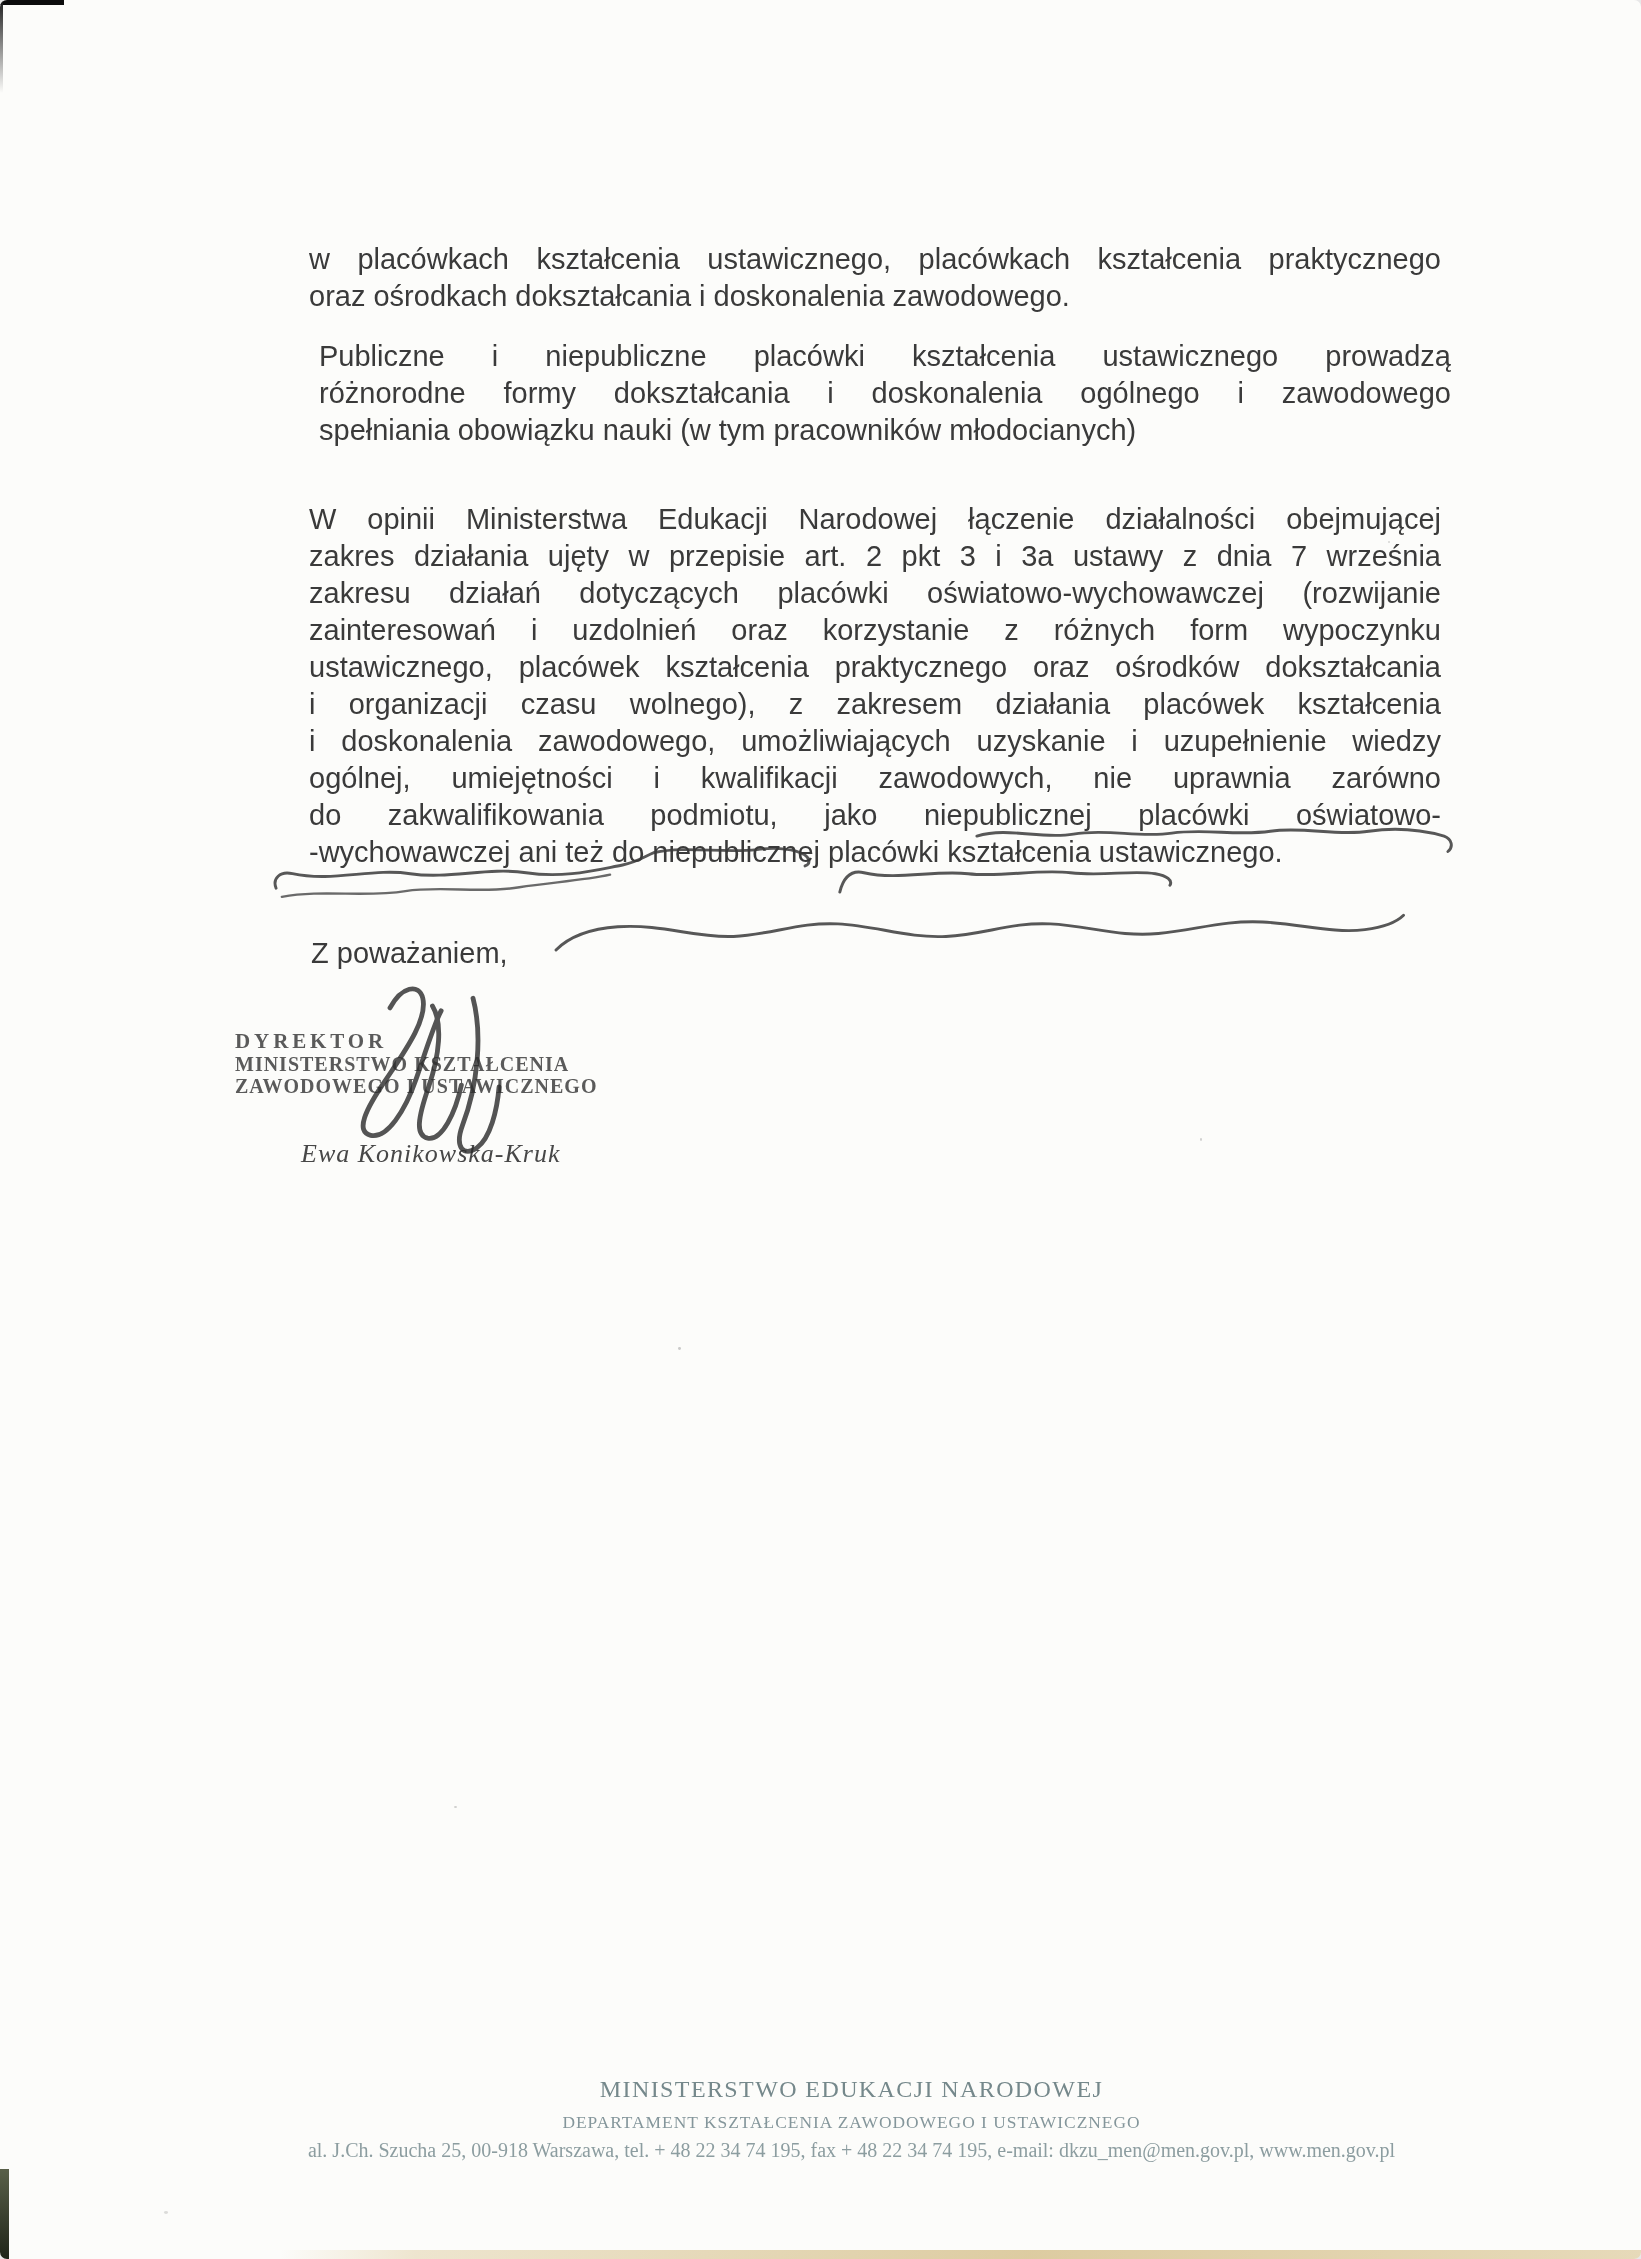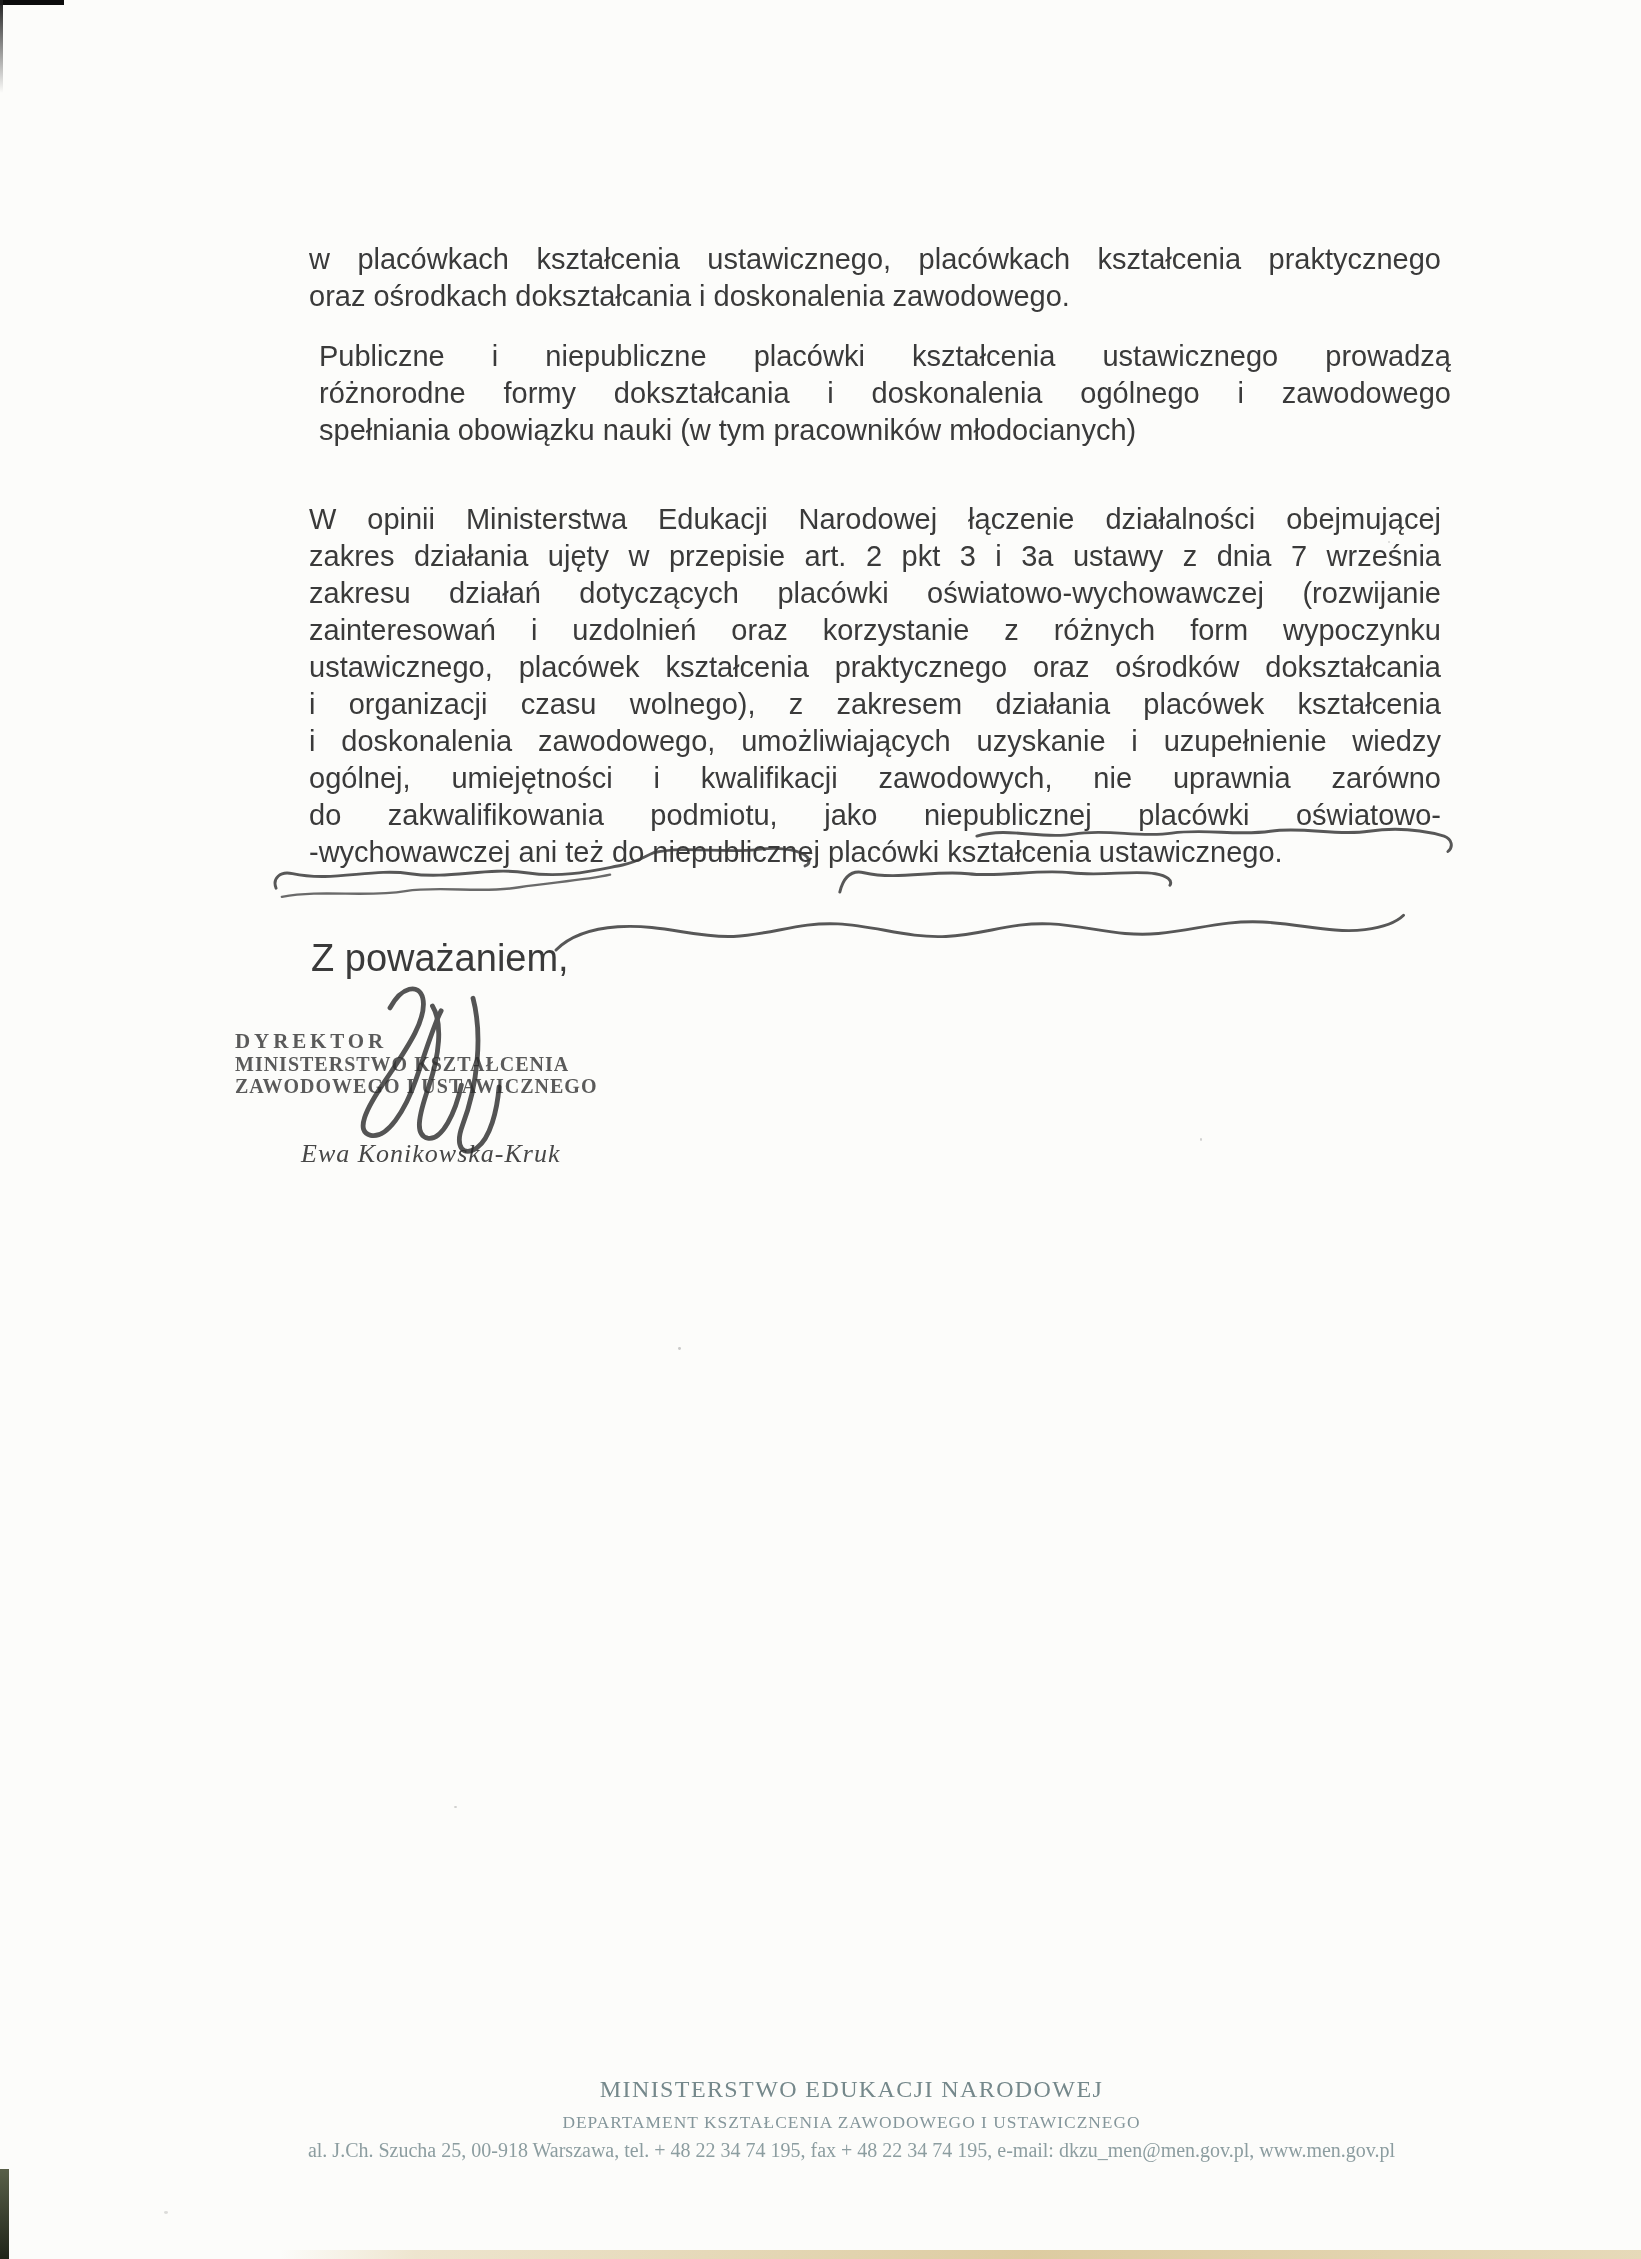--- a/index.html
+++ b/index.html
@@ -2,34 +2,35 @@
 <html><head>
 <meta charset="utf-8">
 <style>
   html,body{margin:0;padding:0;background:#e8e8e8;}
   #page{
     position:relative;
     width:1641px;height:2259px;
     background:#fcfcfa;
     overflow:hidden;
     font-family:"Liberation Sans",sans-serif;
+    border-radius:7px;
   }
   .bodytext{
     position:absolute;left:309px;width:1132px;
     color:#3a3a3a;font-size:29px;line-height:37px;
     filter:blur(0.3px);
   }
   .line{text-align:justify;text-align-last:justify;}
   .line.last{text-align-last:left;}
   #p1{top:241px;}
   #p2{top:338px;margin-left:10px;}
   #p3{top:501px;}
   .closing{
     position:absolute;left:311px;top:937px;
-    font-size:38px;color:#3a3a3a;filter:blur(0.3px);
+    font-size:29px;color:#3a3a3a;filter:blur(0.3px);
   }
   .stamp{
     position:absolute;left:235px;top:1029px;width:367px;
     text-align:left;
     font-family:"Liberation Serif",serif;font-weight:bold;
     color:#4d4d4d;filter:blur(0.5px);
     opacity:.92;
   }
   .stamp .s1{font-size:21px;letter-spacing:3.9px;line-height:24px;}
   .stamp .s2,.stamp .s3{font-size:20px;letter-spacing:1px;line-height:22px;}

